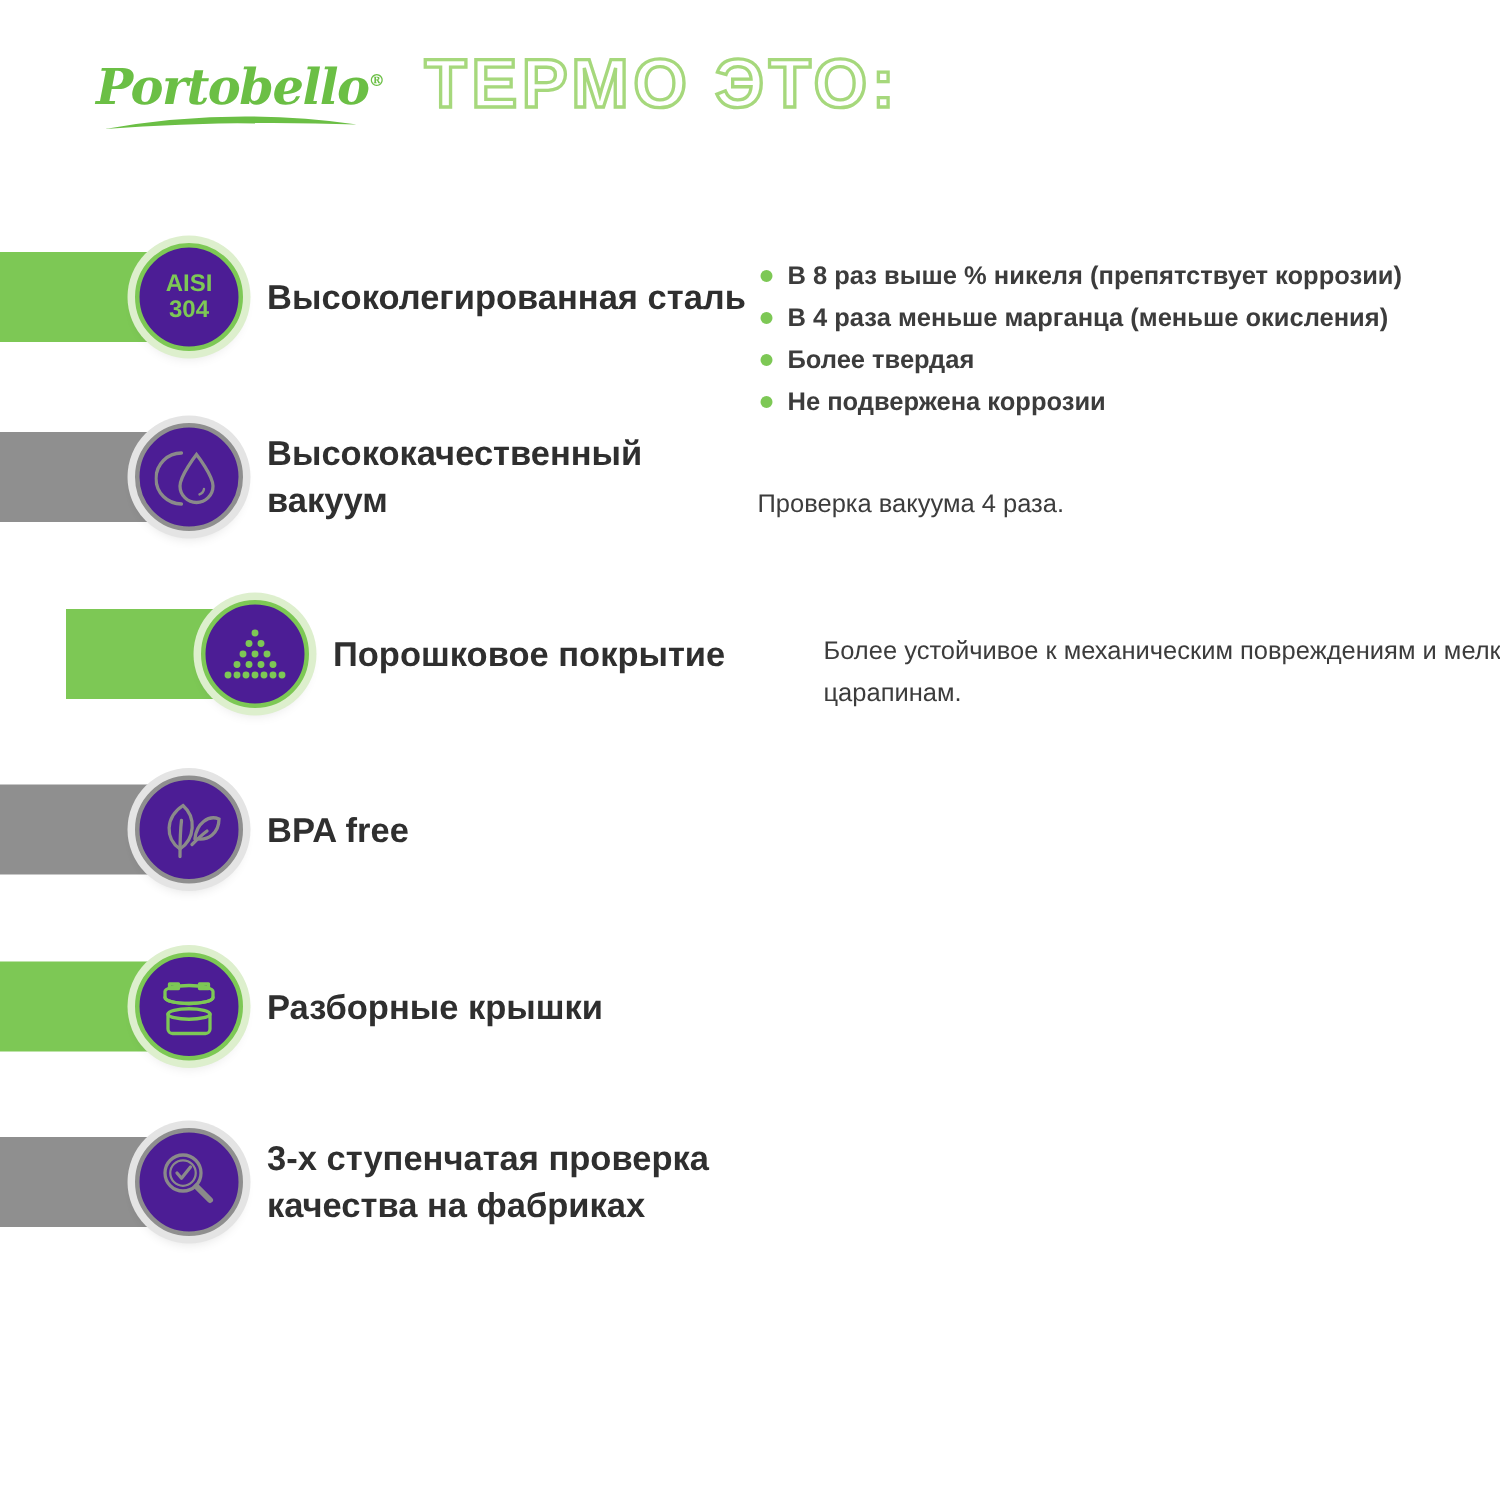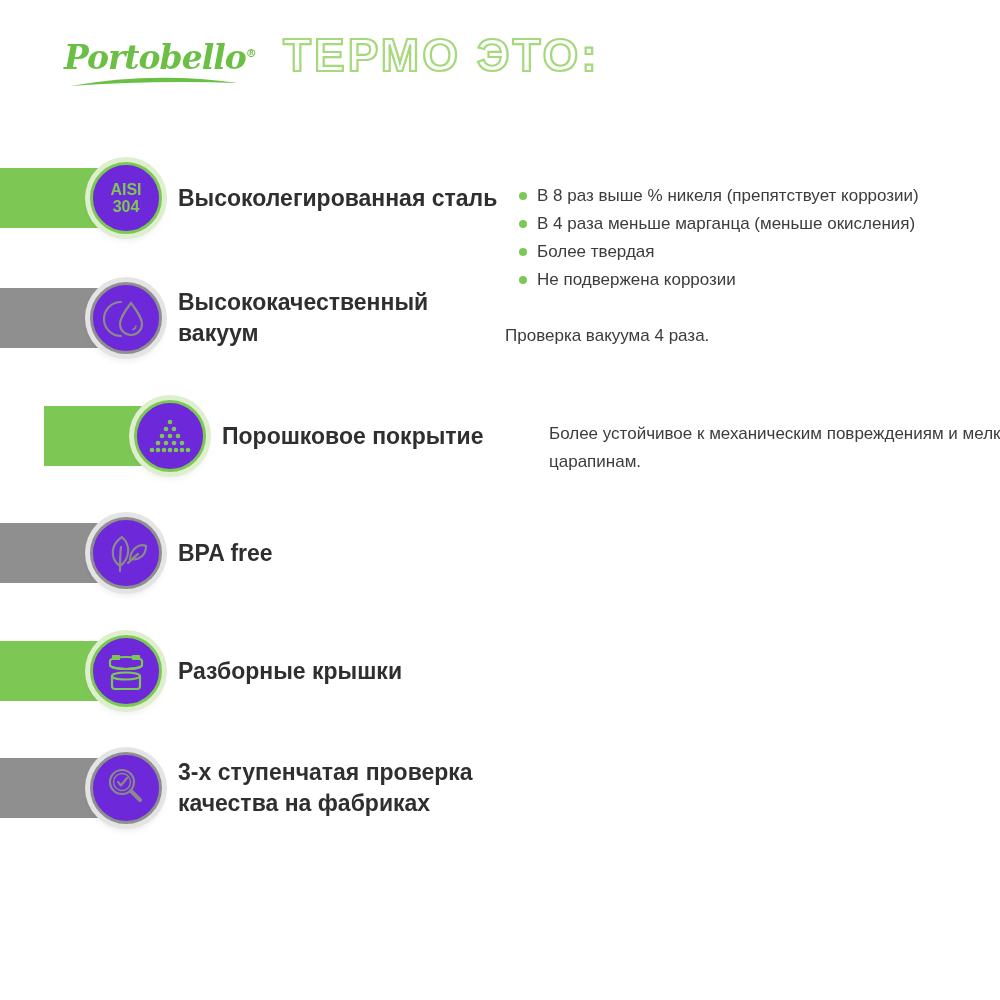--- a/index.html
+++ b/index.html
@@ -29,39 +29,39 @@
   
   .row{position:absolute;left:0;width:1000px;height:120px;}
   .bar{
     position:absolute;left:0;top:30px;width:140px;height:60px;
     border-radius:0 30px 30px 0;
   }
   .row.green .bar{background:#7dc855;}
   .row.gray  .bar{background:#8f8f8f;}
   .badge{
     position:absolute;left:90px;top:24px;width:72px;height:72px;border-radius:50%;
-    background:#6d28d9;display:flex;align-items:center;justify-content:center;
+    background:#4c1d95;display:flex;align-items:center;justify-content:center;
     box-sizing:border-box;
   }
   .row.green .badge{border:3px solid #7dc855;box-shadow:0 0 0 5px #ddefcd,0 5px 8px rgba(0,0,0,0.10);}
   .row.gray  .badge{border:3px solid #8f8f8f;box-shadow:0 0 0 5px #e4e4e4,0 5px 8px rgba(0,0,0,0.12);}
   .badge-text{
     font-size:16px;line-height:17px;font-weight:700;color:#7dc855;
     text-align:center;letter-spacing:0;
   }
   .row-title{
     position:absolute;left:178px;top:0;height:120px;width:330px;
     display:flex;align-items:center;
     font-size:23px;line-height:31px;font-weight:700;color:#2f2f2f;
   }
   .row-desc{
     position:absolute;left:505px;width:480px;
     font-size:17px;line-height:28px;color:#3c3c3c;
   }
-  .bullet-list{list-style:none;margin:12px;padding:0;}
+  .bullet-list{list-style:none;margin:0;padding:0;font-weight:bold;}
   .bullet-item{display:flex;align-items:flex-start;}
   .bullet-dot{
     flex:0 0 auto;width:8px;height:8px;border-radius:50%;background:#7dc855;
     margin:10px 10px 0 2px;
   }
   .icon-svg{display:block;}
 </style>
 </head>
 <body>
 

